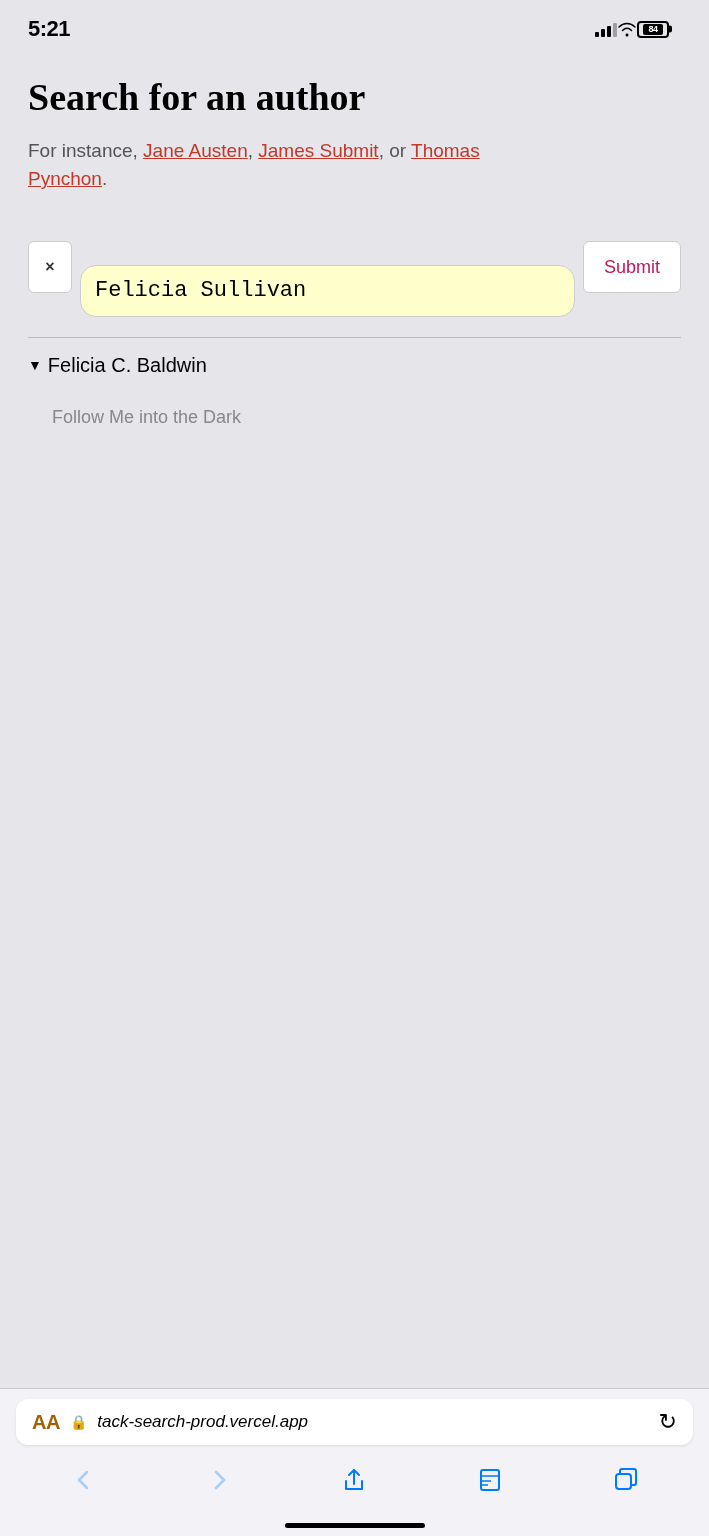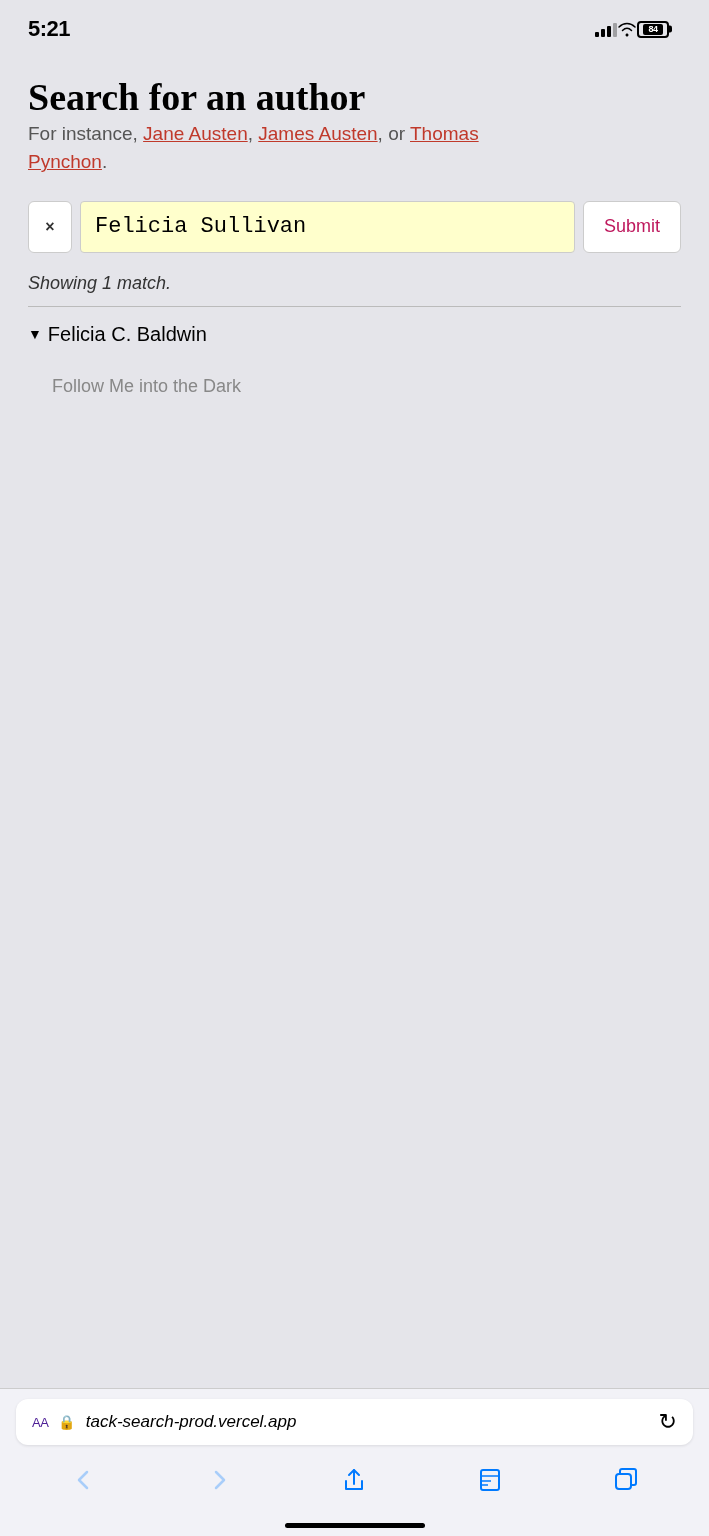--- a/index.html
+++ b/index.html
@@ -94,21 +94,21 @@
       background: #e5e5ea;
       padding: 24px 28px 0 28px;
       min-height: 1280px;
     }
 
     .page-title {
       font-size: 38px;
       font-weight: 800;
       color: #000;
       line-height: 1.15;
-      margin-bottom: 0;
+      margin-bottom: 17px;
       font-family: Georgia, 'Times New Roman', serif;
     }
 
     .description {
       font-size: 19px;
       color: #555;
       line-height: 1.5;
       margin-bottom: 24px;
     }
 
@@ -142,26 +142,27 @@
       font-weight: 700;
       color: #333;
       flex-shrink: 0;
     }
 
     .search-input {
       flex: 1;
       height: 52px;
       background: #ffffcc;
       border: 1px solid #ccc;
-      border-radius: 4px;
+      border-radius: 16px;
       font-size: 22px;
       font-family: 'Courier New', Courier, monospace;
       padding: 0 14px;
       color: #000;
       outline: none;
+      margin-top: 47px;
     }
 
     .submit-button {
       height: 52px;
       padding: 8px 20px;
       background: #fff;
       border: 1px solid #ccc;
       border-radius: 6px;
       font-size: 18px;
       color: #be185d;
@@ -230,23 +231,23 @@
       background: #fff;
       border-radius: 12px;
       padding: 10px 16px;
       display: flex;
       align-items: center;
       gap: 10px;
       box-shadow: 0 1px 3px rgba(0,0,0,0.1);
     }
 
     .url-aa {
-      font-size: 13px;
-      color: #4c1d95;
-      font-weight: 400;
+      font-size: 20px;
+      color: #a16207;
+      font-weight: 700;
       letter-spacing: -0.5px;
     }
 
     .url-lock {
       color: #666;
       font-size: 14px;
     }
 
     .url-text {
       font-size: 17px;
@@ -317,30 +318,29 @@
       <span style="position:absolute;font-size:9px;font-weight:700;color:#fff;">84</span>
     </div>
   </div>
 </div>
 
 <div class="main-content">
 
   <h1 class="page-title">Search for an author</h1>
 
   <p class="description">
-    <span>For instance, </span><a href="#">Jane Austen</a><span>, </span><a href="#">James Austen</a><span>, or </span><a href="#">Thomas<br>Pynchon</a><span>.</span>
+    <span>For instance, </span><a href="#">Jane Austen</a><span>, </span><a href="#">James Submit</a><span>, or </span><a href="#">Thomas<br>Pynchon</a><span>.</span>
   </p>
 
   <div class="search-form">
     <button class="clear-button">×</button>
     <input class="search-input" type="text" value="Felicia Sullivan" style="">
     <button class="submit-button">Submit</button>
   </div>
 
-  <p class="results-info">Showing 1 match.</p>
 
   <hr class="divider">
 
   <div class="author-item">
     <div class="author-name">
       <span class="triangle-down">▼</span>
       <span>Felicia C. Baldwin</span>
     </div>
     <div class="book-title">Follow Me into the Dark</div>
   </div>

